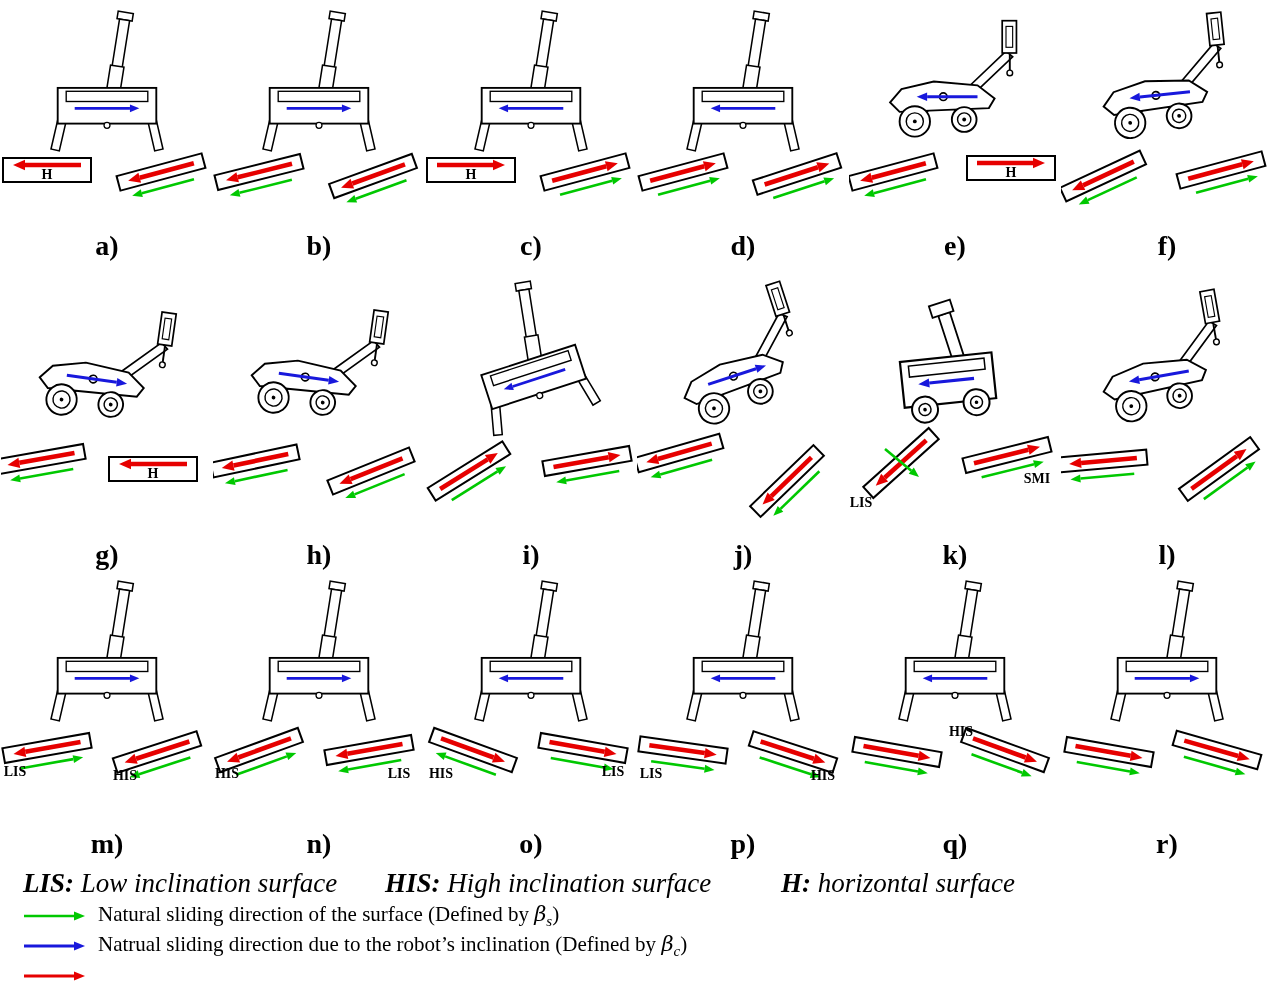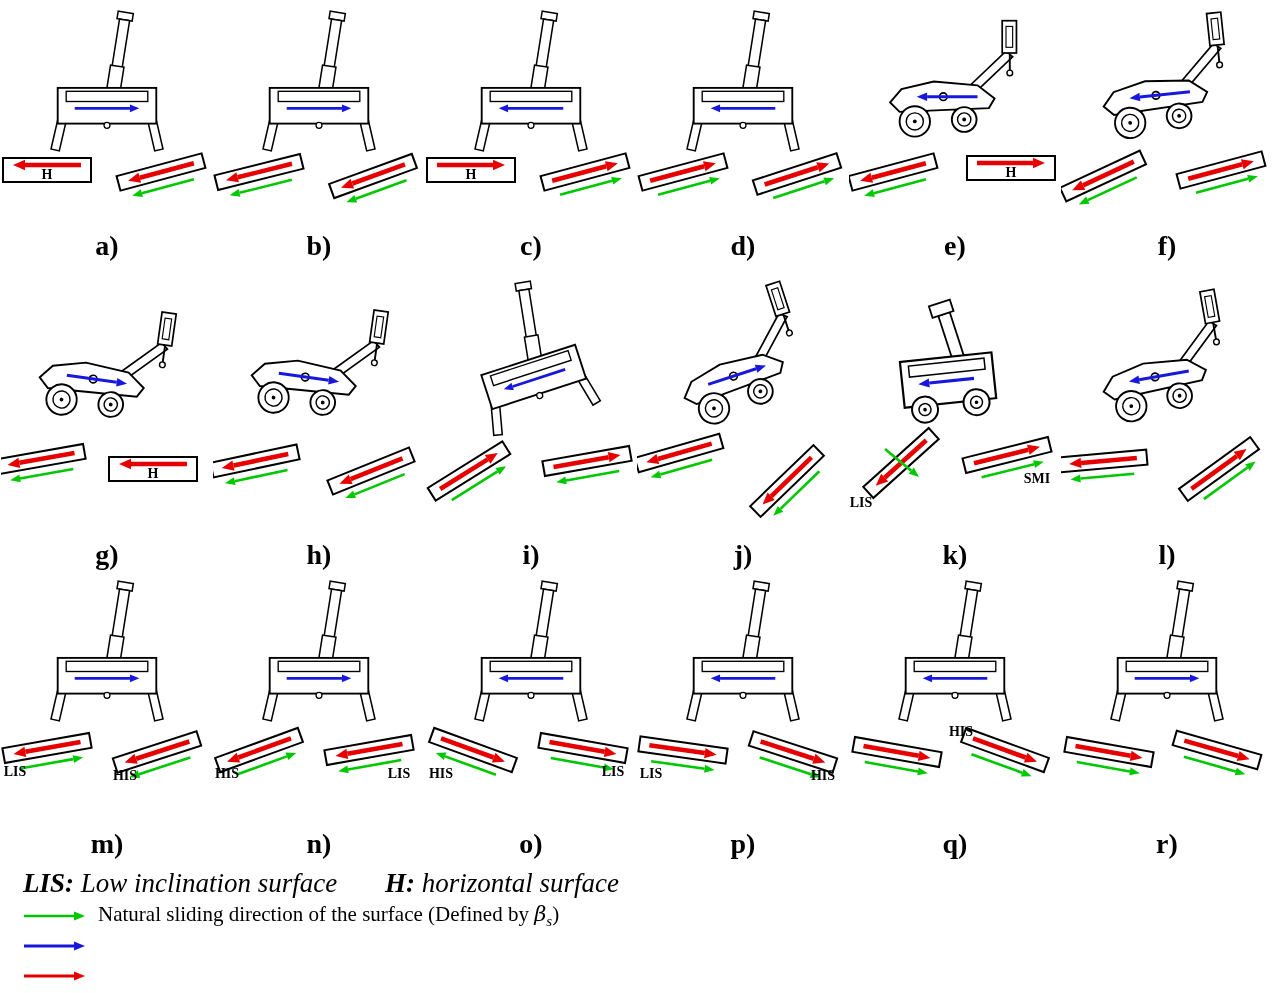--- a/index.html
+++ b/index.html
@@ -699,35 +699,37 @@
             <line x1="-30" y1="15.5" x2="24" y2="15.5" stroke="#00c800" stroke-width="2.6"></line>
             <polygon points="34,15.5 24,19.5 24,11.5" fill="#00c800"></polygon>
           </g>
         </svg>
         <div class="letter">r)</div>
       </div>
     </div>
   <div class="legend">
     <div class="terms" id="legend-terms">
         <span class="term term0"><b>LIS:</b><span>&nbsp;Low inclination surface</span></span>
+        <span class="term term1"><b>HIS:</b><span>&nbsp;High inclination surface</span></span>
         <span class="term term2"><b>H:</b><span>&nbsp;horizontal surface</span></span>
       </div>
     <div id="legend-lines">
         <div class="legend-line">
           <svg viewBox="0 0 66 18" width="66" height="18">
             <line x1="1" y1="9" x2="51" y2="9" stroke="#00c800" stroke-width="2.4"></line>
             <polygon points="62,9 51,13.6 51,4.4" fill="#00c800"></polygon>
           </svg>
           <span>Natural sliding direction of the surface (Defined by <i class="sym">β</i><sub class="symsub">s</sub>)</span>
         </div>
         <div class="legend-line">
           <svg viewBox="0 0 66 18" width="66" height="18">
             <line x1="1" y1="9" x2="51" y2="9" stroke="#1818dc" stroke-width="2.8"></line>
             <polygon points="62,9 51,13.6 51,4.4" fill="#1818dc"></polygon>
           </svg>
+          <span>Natrual sliding direction due to the robot’s inclination (Defined by  <i class="sym">β</i><sub class="symsub">c</sub>)</span>
         </div>
         <div class="legend-line">
           <svg viewBox="0 0 66 18" width="66" height="18">
             <line x1="1" y1="9" x2="51" y2="9" stroke="#e60000" stroke-width="2.8"></line>
             <polygon points="62,9 51,13.6 51,4.4" fill="#e60000"></polygon>
           </svg>
         </div>
       </div>
   </div>
 </div>

